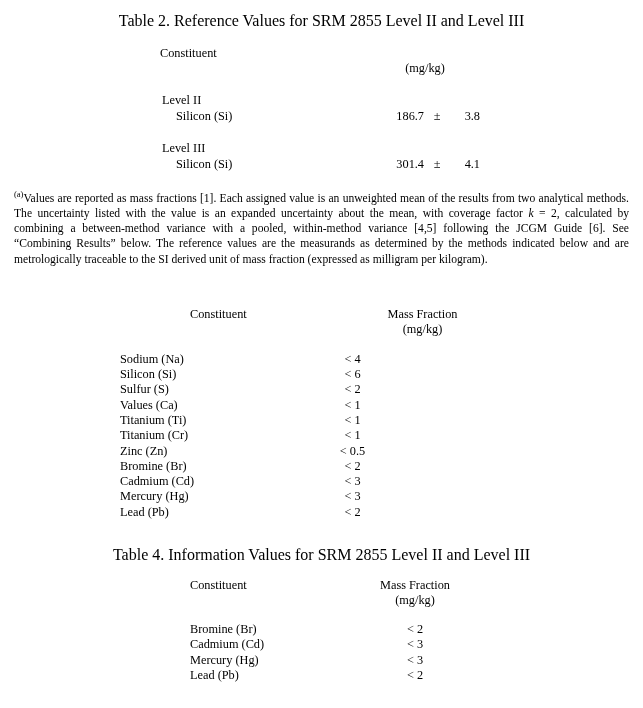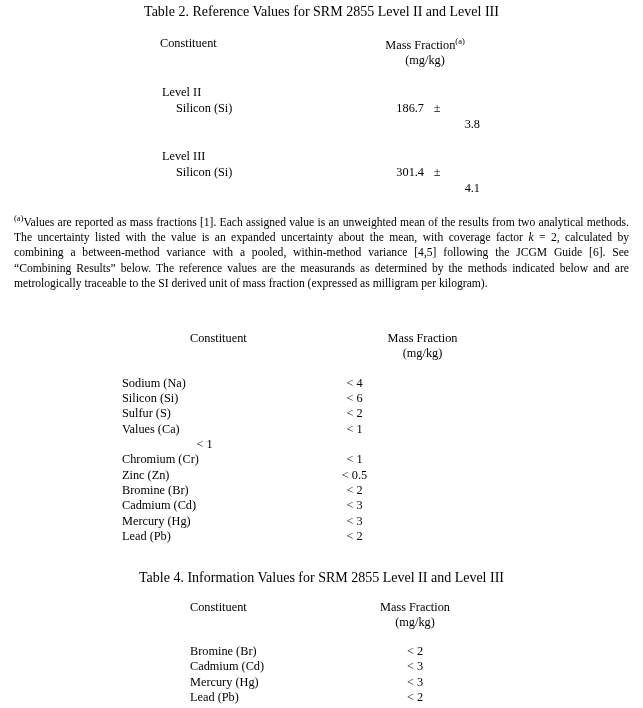--- a/index.html
+++ b/index.html
@@ -19,22 +19,22 @@
   .page {
     position: relative;
     width: 643px;
     height: 708px;
     padding: 0;
   }
 
   
   .tbl-caption {
     text-align: center;
-    font-size: 14px;
-    margin: 0;
+    font-size: 16px;
+    margin: 8px;
   }
   .tbl-caption.t2 { padding-top: 4px; }
 
   
   .t2-wrap {
     margin-top: 16px;
     padding-left: 160px;
   }
   .t2-head {
     display: grid;
@@ -50,21 +50,21 @@
 
   .t2-group-label { margin-top: 17px; margin-left: 2px; }
   .t2-row {
     display: grid;
     grid-template-columns: 200px 64px 26px 40px;
     margin-top: 1px;
   }
   .t2-row .nm { padding-left: 16px; }
   .t2-row .val { text-align: right; }
   .t2-row .pm { text-align: center; }
-  .t2-row .unc { text-align: right; padding-right: 10px; margin-top: 16px; }
+  .t2-row .unc { text-align: right; padding-right: 10px; }
 
   
   .footnote {
     margin: 17px 14px 0 14px;
     text-align: justify;
     font-size: 11.6px;
     line-height: 1.31;
   }
   .footnote sup {
     font-size: 8.5px;
@@ -80,21 +80,21 @@
     padding-left: 190px;
   }
   .t3-head .c2 { text-align: center; }
   .t3-unit {
     display: grid;
     grid-template-columns: 165px 135px;
     padding-left: 190px;
   }
   .t3-unit .c2 { text-align: center; }
 
-  .t3-body { margin-top: 15px; padding-left: 90px; margin-left: 32px; }
+  .t3-body { margin-top: 15px; padding-left: 120px; }
   .t3-row {
     display: grid;
     grid-template-columns: 165px 135px;
     line-height: 1.245;
   }
   .t3-row .c2 { text-align: center; }
 
   
   .t4-wrap { margin-top: 26px; }
   .t4-head {
@@ -126,21 +126,20 @@
 <body>
 
 <div class="page">
 
   <div>
     <div class="tbl-caption t2">Table 2.  Reference Values for SRM 2855 Level II and Level III</div>
 
     <div class="t2-wrap">
       <div class="t2-head">
         <div class="c1">Constituent</div>
-        <div class="c2" style="grid-column: 2 / span 3;"><span>Mass Fraction</span><span class="sup-a">(a)</span></div>
       </div>
       <div class="t2-sub">
         <div class="c1"></div>
         <div class="c2">(mg/kg)</div>
       </div>
 
       <div class="t2-group-label">Level II</div>
       <div class="t2-row">
         <div class="nm">Silicon (Si)</div>
         <div class="val">186.7</div>
@@ -183,24 +182,25 @@
         </div>
         <div class="t3-row">
           <div class="c1">Sulfur (S)</div>
           <div class="c2">&lt; 2</div>
         </div>
         <div class="t3-row">
           <div class="c1">Values (Ca)</div>
           <div class="c2">&lt; 1</div>
         </div>
         <div class="t3-row">
+          <div class="c1">Titanium (Ti)</div>
           <div class="c2">&lt; 1</div>
         </div>
         <div class="t3-row">
-          <div class="c1">Chromium (Cr)</div>
+          <div class="c1">Titanium (Cr)</div>
           <div class="c2">&lt; 1</div>
         </div>
         <div class="t3-row">
           <div class="c1">Zinc (Zn)</div>
           <div class="c2">&lt; 0.5</div>
         </div>
         <div class="t3-row">
           <div class="c1">Bromine (Br)</div>
           <div class="c2">&lt; 2</div>
         </div>

